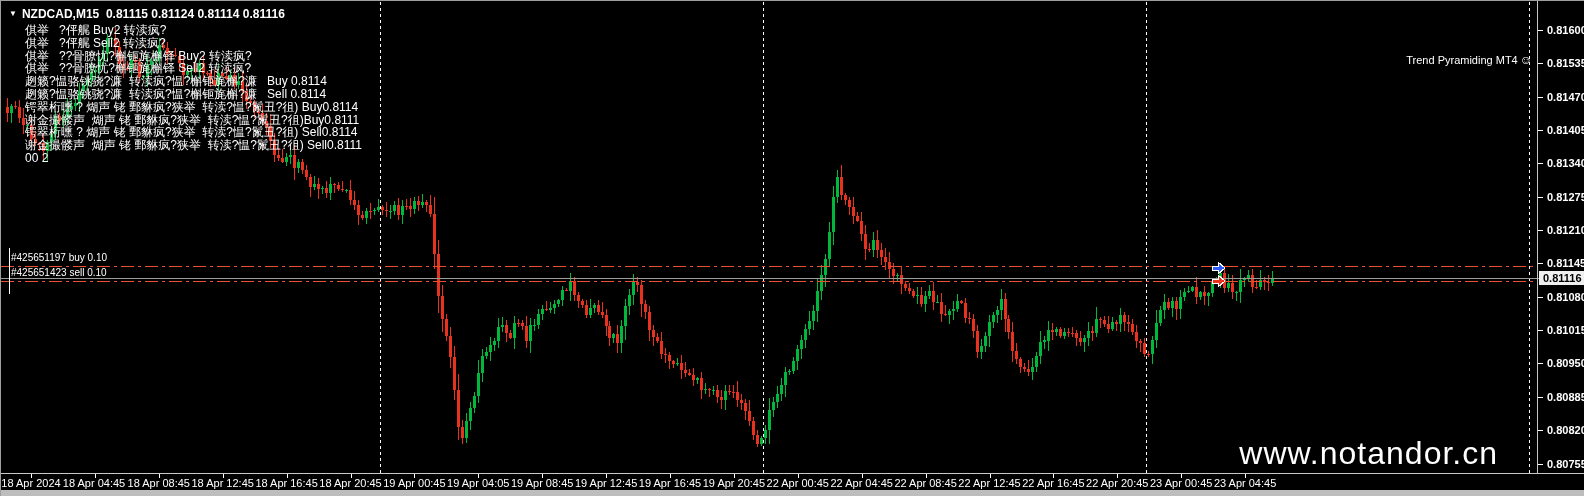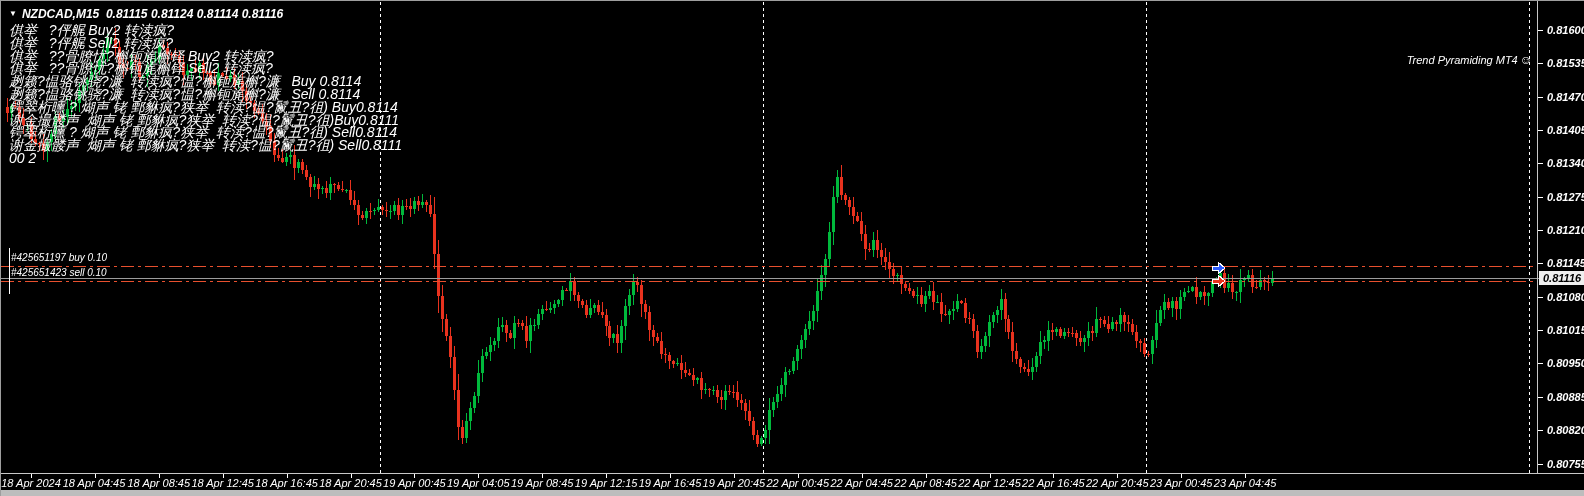--- a/index.html
+++ b/index.html
@@ -1,23 +1,23 @@
 <!DOCTYPE html>
 <html><head>
 <meta charset="utf-8">
 <style>
   html,body{margin:0;padding:0;background:#222;}
   .stage{
     position:relative;width:1584px;height:496px;background:#000;
     overflow:hidden;font-family:"Liberation Sans",sans-serif;
-    border-top:1px solid #9e9e9e;border-left:1px solid #9e9e9e;box-sizing:border-box;font-style:italic;
+    border-top:1px solid #9e9e9e;border-left:1px solid #9e9e9e;box-sizing:border-box;
   }
   .hdr{position:absolute;left:8px;top:6px;color:#fff;font-size:12px;font-weight:bold;white-space:pre;}
   .hdr .tri{display:inline-block;font-size:8px;vertical-align:2px;margin-right:5px;}
-  .ea{position:absolute;left:8px;top:23px;color:#fff;font-size:14px;line-height:12.8px;white-space:pre;}
+  .ea{position:absolute;left:24px;top:23px;color:#fff;font-size:12px;line-height:12.8px;white-space:pre;}
   .indic{position:absolute;right:52px;top:8px;color:#fff;font-size:11px;margin-top:44px;}
   .indic .smiley{font-size:12px;margin-left:2px;}
   .wm{position:absolute;right:86px;bottom:24px;color:#fff;font-size:32px;letter-spacing:1px;}
   .ordlbl{position:absolute;left:10px;color:#fff;font-size:10px;height:12px;line-height:12px;}
   .paxis{position:absolute;left:1537px;top:0;width:47px;height:472px;}
   .ptick{position:absolute;left:9px;color:#fff;font-size:11px;font-weight:bold;white-space:nowrap;}
   .ptickmark{position:absolute;left:0;width:5px;height:1px;background:#fff;}
   .pbox{position:absolute;left:1538px;width:46px;height:14px;background:#f0f0f0;color:#000;
         font-size:11px;font-weight:bold;line-height:14px;padding-left:4px;box-sizing:border-box;}
   .taxis{position:absolute;left:0;top:473px;width:1504px;height:16px;}
@@ -703,20 +703,21 @@
 
   <div class="hdr"><span class="tri">▼</span><span>NZDCAD,M15</span>  <span>0.81115</span> <span>0.81124</span> <span>0.81114</span> <span>0.81116</span></div>
 
   <div class="ea" id="ea-lines"><div>倛举   ?伻艉 Buy2 转渎疯?</div><div>倛举   ?伻艉 Sell2 转渎疯?</div><div>倛举   ??骨膫忧?槲钷旄槲铎 Buy2 转渎疯?</div><div>倛举   ??骨膫忧?槲钷旄槲铎 Sell2 转渎疯?</div><div>趔籁?愠骆铫骁?濂  转渎疯?愠?槲钷旄槲?濂   Buy 0.8114</div><div>趔籁?愠骆铫骁?濂  转渎疯?愠?槲钷旄槲?濂   Sell 0.8114</div><div>锷翠桁曛 ? 煳声 铑 鄄貅疯?狭举  转渎?愠?鬣丑?徂) Buy0.8114</div><div>谢金撮髅声  煳声 铑 鄄貅疯?狭举  转渎?愠?鬣丑?徂)Buy0.8111</div><div>锷翠桁曛 ? 煳声 铑 鄄貅疯?狭举  转渎?愠?鬣丑?徂) Sell0.8114</div><div>谢金撮髅声  煳声 铑 鄄貅疯?狭举  转渎?愠?鬣丑?徂) Sell0.8111</div><div>00 2</div></div>
 
   <div class="indic"><span>Trend Pyramiding MT4</span><span class="smiley">☺</span></div>
 
   <div class="ordlbl" id="buy-order-label" style="top: 251px;">#425651197 buy 0.10</div>
   <div class="ordlbl" id="sell-order-label" style="top: 266px;">#425651423 sell 0.10</div>
 
+  <div class="wm">www.notandor.cn</div>
 
   <div class="paxis" id="price-axis">
       <div class="ptickmark" style="top: 29px;"></div>
       <div class="ptick" style="top: 23px;">0.81600</div>
       <div class="ptickmark" style="top: 62px;"></div>
       <div class="ptick" style="top: 56px;">0.81535</div>
       <div class="ptickmark" style="top: 96px;"></div>
       <div class="ptick" style="top: 90px;">0.81470</div>
       <div class="ptickmark" style="top: 129px;"></div>
       <div class="ptick" style="top: 123px;">0.81405</div>
@@ -746,21 +747,21 @@
   <div class="taxis" id="time-axis">
       <div class="ttick" style="left: 30px;">18 Apr 2024</div>
       <div class="ttick" style="left: 93px;">18 Apr 04:45</div>
       <div class="ttick" style="left: 157.8px;">18 Apr 08:45</div>
       <div class="ttick" style="left: 221.7px;">18 Apr 12:45</div>
       <div class="ttick" style="left: 285.6px;">18 Apr 16:45</div>
       <div class="ttick" style="left: 349.5px;">18 Apr 20:45</div>
       <div class="ttick" style="left: 413.4px;">19 Apr 00:45</div>
       <div class="ttick" style="left: 477.3px;">19 Apr 04:05</div>
       <div class="ttick" style="left: 541.2px;">19 Apr 08:45</div>
-      <div class="ttick" style="left: 605.1px;">19 Apr 12:15</div>
+      <div class="ttick" style="left: 605.1px;">19 Apr 12:45</div>
       <div class="ttick" style="left: 669px;">19 Apr 16:45</div>
       <div class="ttick" style="left: 732.9px;">19 Apr 20:45</div>
       <div class="ttick" style="left: 796.8px;">22 Apr 00:45</div>
       <div class="ttick" style="left: 860.7px;">22 Apr 04:45</div>
       <div class="ttick" style="left: 924.6px;">22 Apr 08:45</div>
       <div class="ttick" style="left: 988.5px;">22 Apr 12:45</div>
       <div class="ttick" style="left: 1052.4px;">22 Apr 16:45</div>
       <div class="ttick" style="left: 1116.3px;">22 Apr 20:45</div>
       <div class="ttick" style="left: 1180.2px;">23 Apr 00:45</div>
       <div class="ttick" style="left: 1244.1px;">23 Apr 04:45</div>

